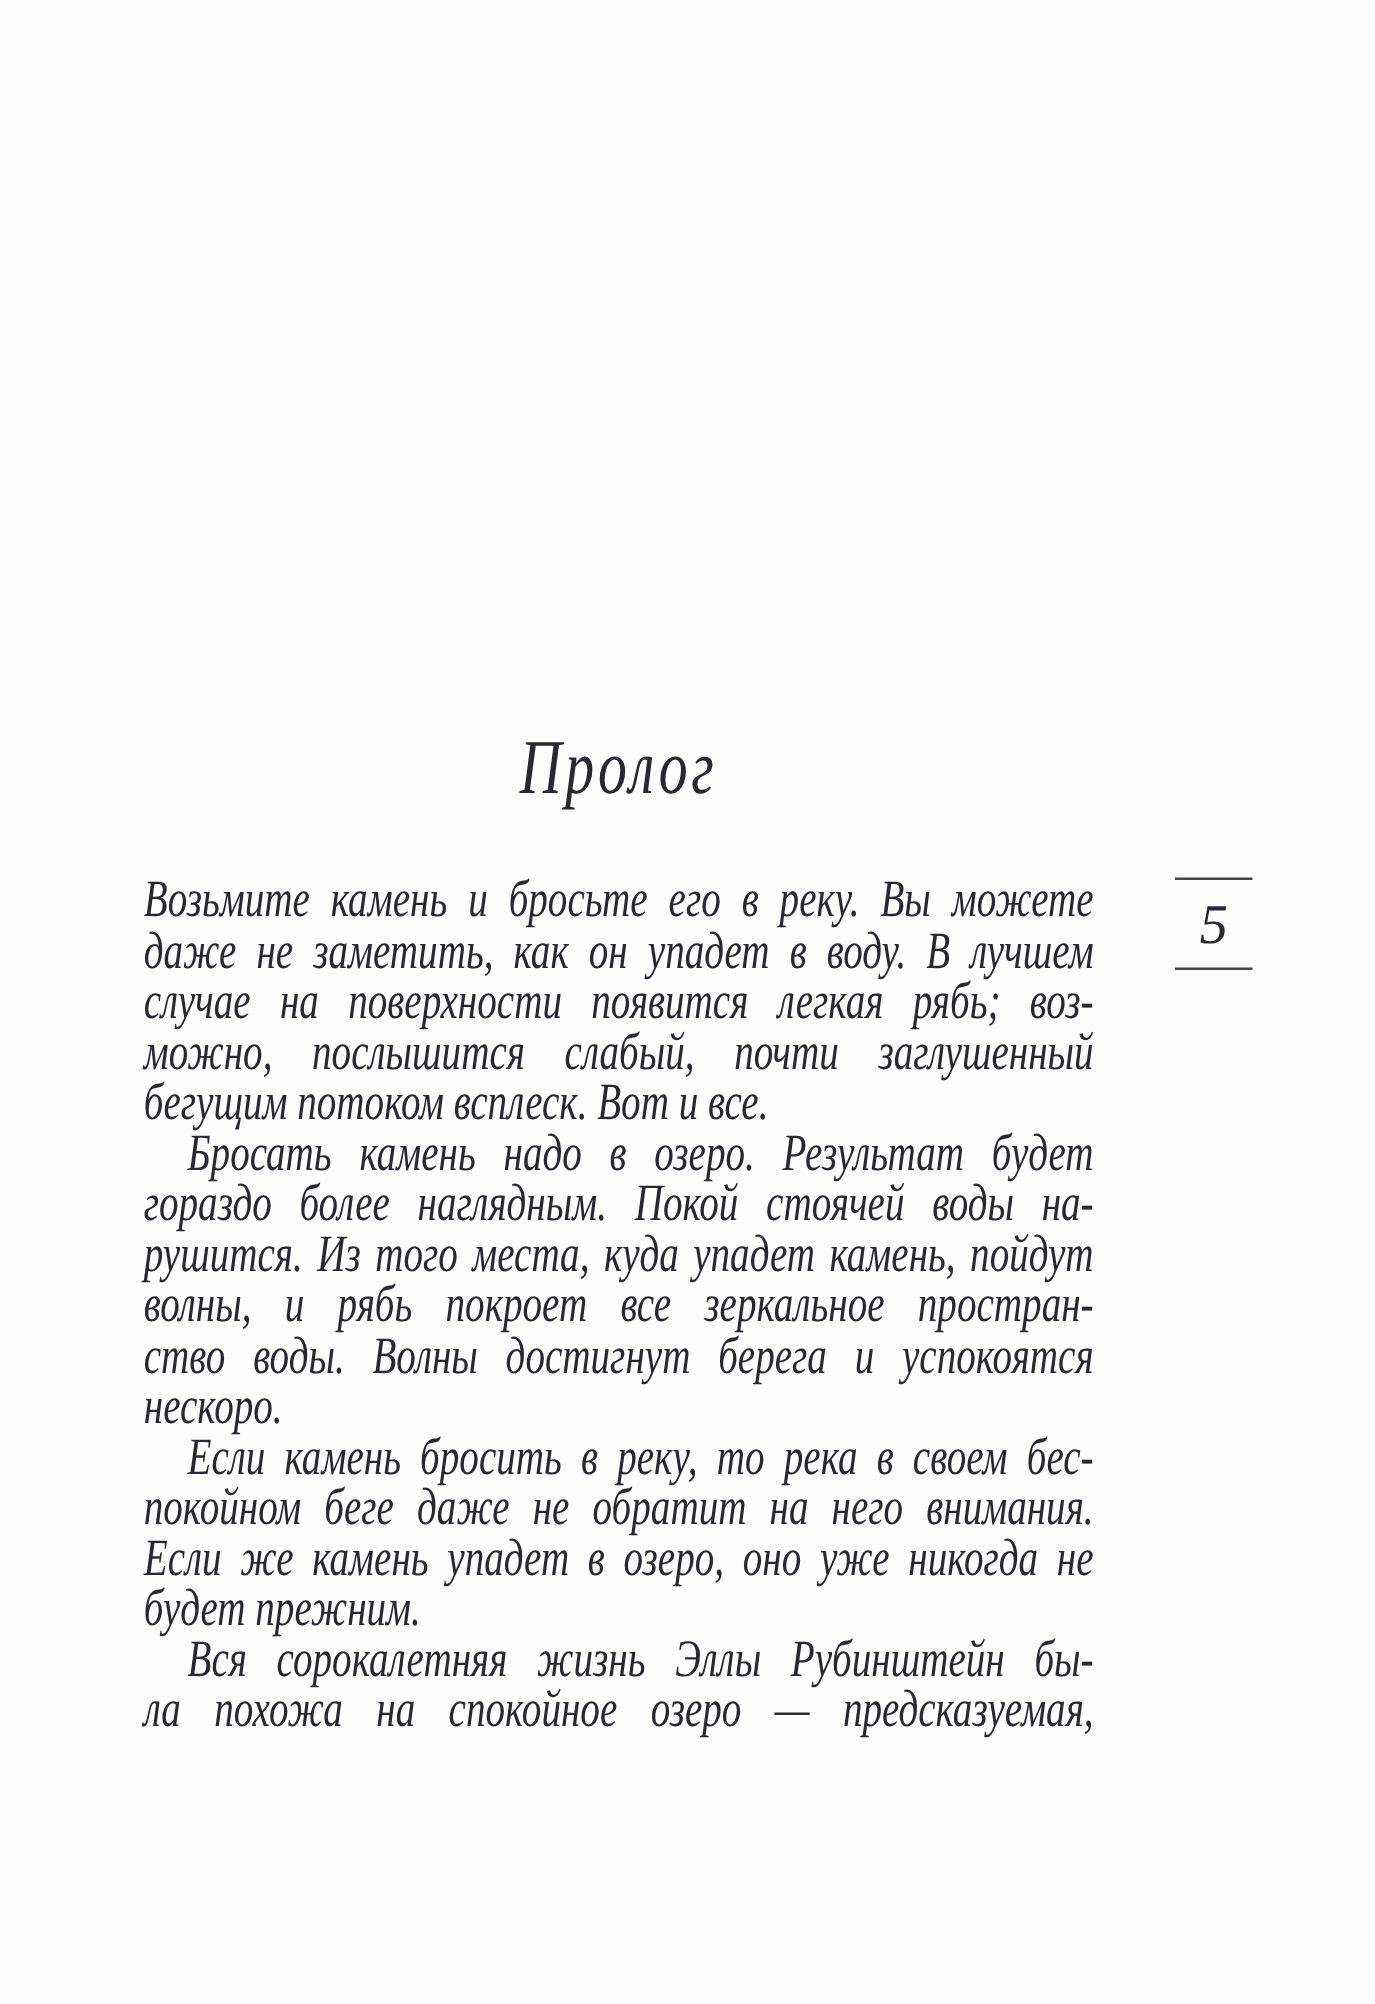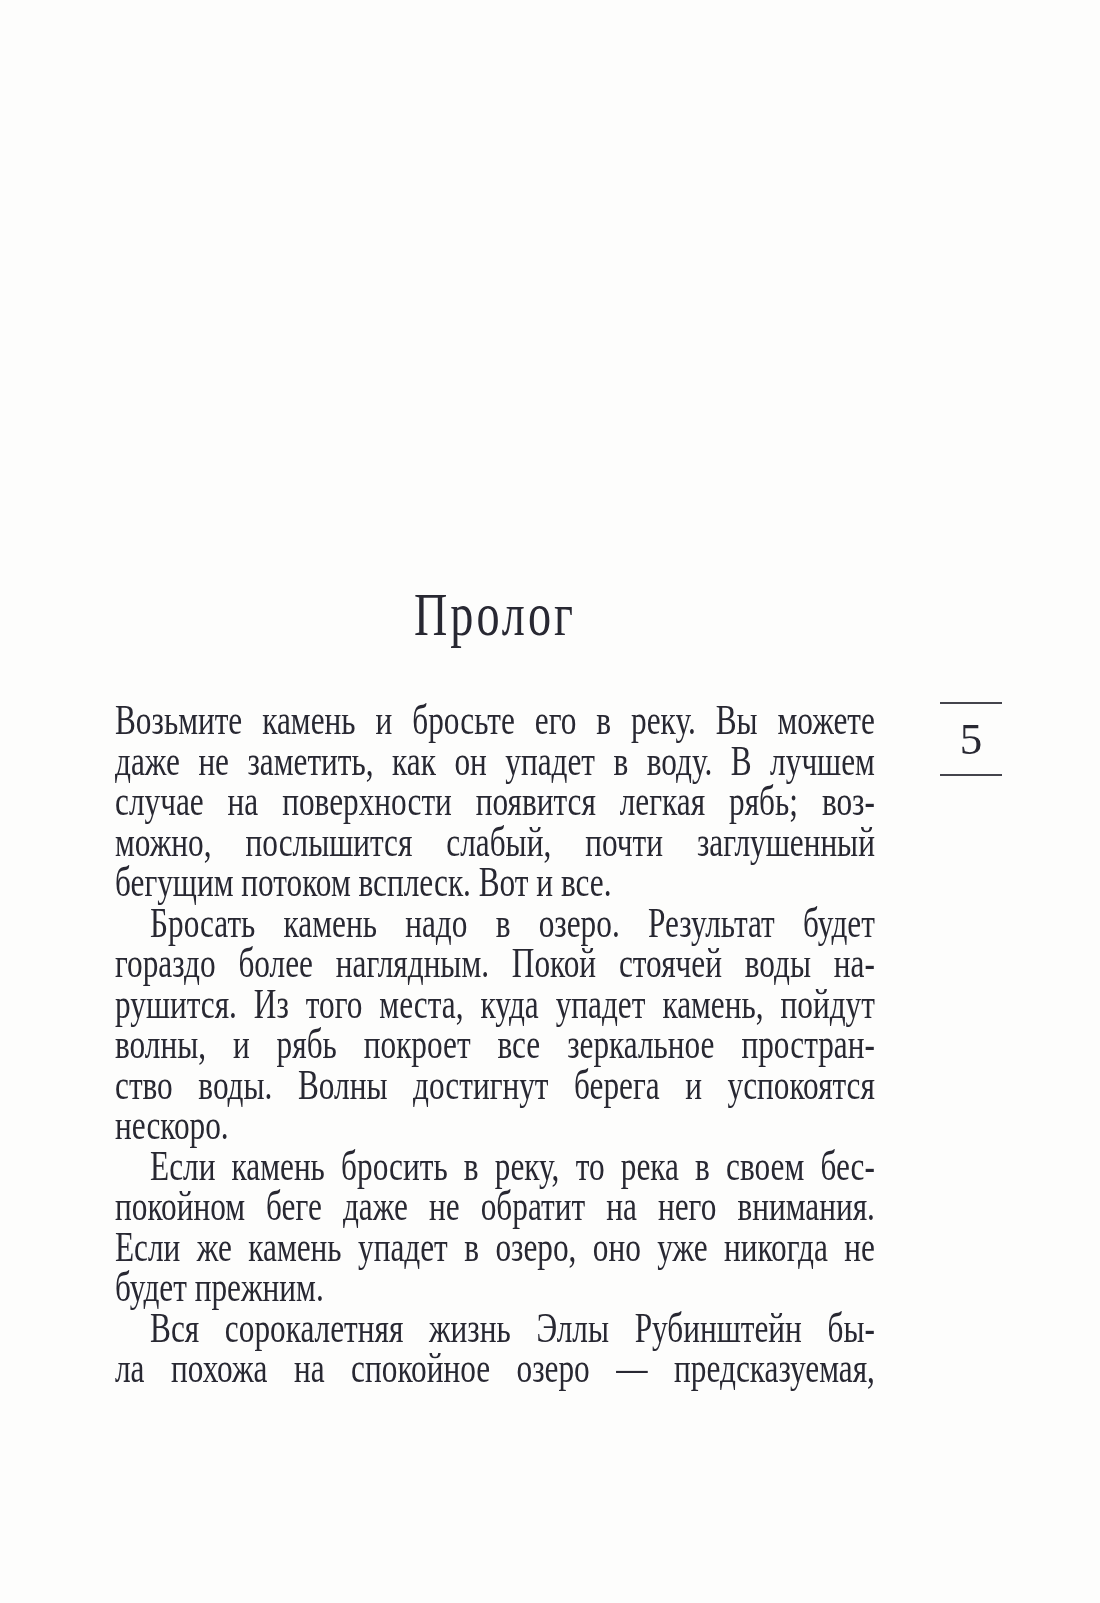--- a/index.html
+++ b/index.html
@@ -13,20 +13,21 @@
     background: var(--bg);
     font-family: "Liberation Serif", "DejaVu Serif", serif;
   }
   .page {
     position: relative;
     width: 1100px;
     height: 1603px;
     background: var(--bg);
     color: var(--text);
     overflow: hidden;
+    font-style: italic;
   }
   
   .heading {
     position: absolute;
     left: 115px;
     top: 582px;
     width: 1020px;
     margin: 0;
     transform: scaleX(0.745);
     transform-origin: 0 0;

